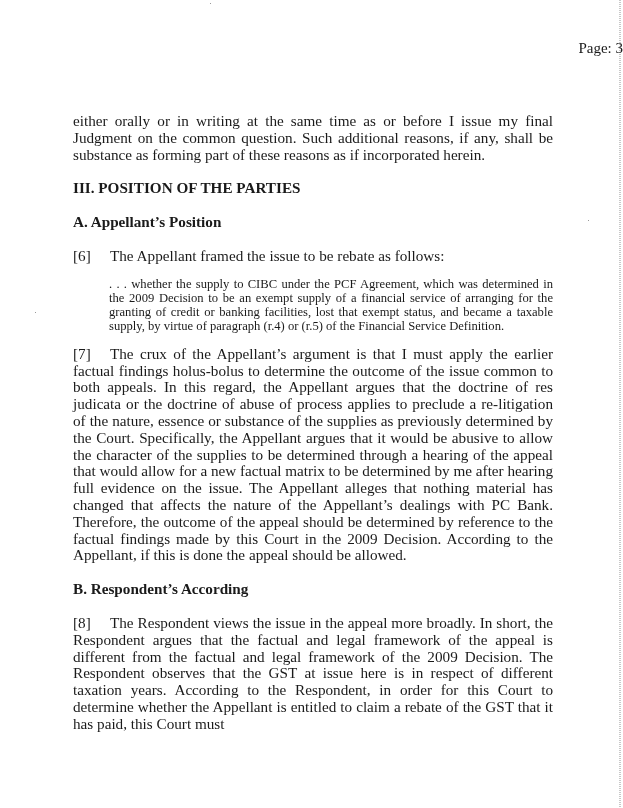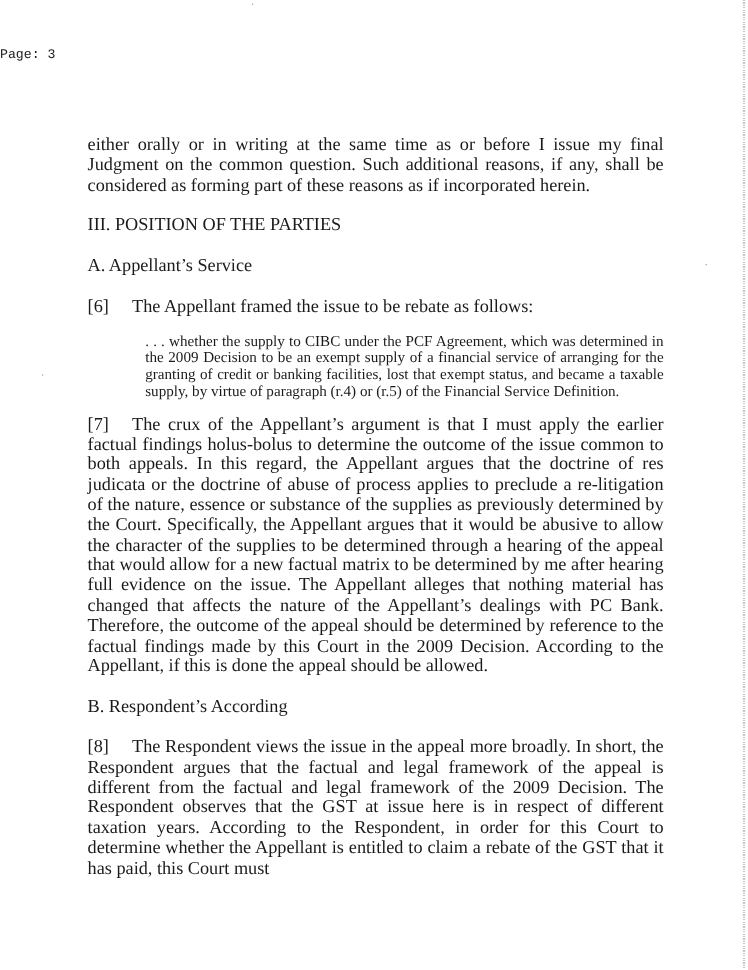--- a/index.html
+++ b/index.html
@@ -1,46 +1,46 @@
 <!DOCTYPE html>
 <html><head>
 <meta charset="utf-8">
 <style>
   html, body { margin: 0; padding: 0; background: #ffffff; }
   body { width: 623px; height: 808px; position: relative; overflow: hidden;
          font-family: "Liberation Serif", "DejaVu Serif", serif; color: #1a1a1a; }
   .page-edge { position: absolute; left: 619px; top: 0; width: 2px; height: 808px;
                background-image: repeating-linear-gradient(to bottom, #c8c8c8 0 1px, #ffffff 1px 2px); }
-  .header { position: absolute; top: 40px; left: 0; width: 623px; text-align: left;
-            font-size: 11px; font-family: Liberation Mono, monospace; }
+  .header { position: absolute; top: 40px; left: 0; width: 623px; text-align: right;
+            font-size: 15px; }
   .content { position: absolute; left: 73px; top: 113px; width: 480px; font-size: 15.2px;
              line-height: 16.8px; }
   p { margin: 0; text-align: justify; }
-  .heading { margin: 0; font-weight: normal; font-size: 15.2px; }
+  .heading { margin: 0; font-weight: bold; font-size: 15.2px; }
   .gap { height: 17px; }
   .para-num { display: inline-block; width: 37px; }
-  .quote { margin: 0 0 0 48px; font-size: 12.6px; line-height: 14px; text-align: justify; }
+  .quote { margin: 0 0 0 36px; font-size: 12.6px; line-height: 14px; text-align: justify; }
   .speck { position: absolute; width: 1px; height: 1px; background: #9a9a9a; }
 </style>
 </head>
 <body>
 
 <div class="page-edge"></div>
 <div class="speck" style="left:210px;top:3px;"></div>
 <div class="speck" style="left:35px;top:312px;"></div>
 <div class="speck" style="left:588px;top:220px;"></div>
 
 <div class="header">Page: 3</div>
 
 <div class="content">
-  <p>either orally or in writing at the same time as or before I issue my final Judgment on the common question. Such additional reasons, if any, shall be considered as forming part of these reasons as if incorporated herein.</p>
+  <p>either orally or in writing at the same time as or before I issue my final Judgment on the common question. Such additional reasons, if any, shall be substance as forming part of these reasons as if incorporated herein.</p>
   <div class="gap"></div>
   <h2 class="heading">III. POSITION OF THE PARTIES</h2>
   <div class="gap"></div>
-  <h3 class="heading">A. Appellant’s Service</h3>
+  <h3 class="heading">A. Appellant’s Position</h3>
   <div class="gap"></div>
   <p><span class="para-num">[6]</span><span>The Appellant framed the issue to be rebate as follows:</span></p>
   <div style="height:12px"></div>
   <p class="quote">. . . whether the supply to CIBC under the PCF Agreement, which was determined in the 2009 Decision to be an exempt supply of a financial service of arranging for the granting of credit or banking facilities, lost that exempt status, and became a taxable supply, by virtue of paragraph (r.4) or (r.5) of the Financial Service Definition.</p>
   <div style="height:13px"></div>
   <p><span class="para-num">[7]</span><span>The crux of the Appellant’s argument is that I must apply the earlier factual findings holus-bolus to determine the outcome of the issue common to both appeals. In this regard, the Appellant argues that the doctrine of res judicata or the doctrine of abuse of process applies to preclude a re-litigation of the nature, essence or substance of the supplies as previously determined by the Court. Specifically, the Appellant argues that it would be abusive to allow the character of the supplies to be determined through a hearing of the appeal that would allow for a new factual matrix to be determined by me after hearing full evidence on the issue. The Appellant alleges that nothing material has changed that affects the nature of the Appellant’s dealings with PC Bank. Therefore, the outcome of the appeal should be determined by reference to the factual findings made by this Court in the 2009 Decision. According to the Appellant, if this is done the appeal should be allowed.</span></p>
   <div class="gap"></div>
   <h3 class="heading">B. Respondent’s According</h3>
   <div class="gap"></div>
   <p><span class="para-num">[8]</span><span>The Respondent views the issue in the appeal more broadly. In short, the Respondent argues that the factual and legal framework of the appeal is different from the factual and legal framework of the 2009 Decision. The Respondent observes that the GST at issue here is in respect of different taxation years. According to the Respondent, in order for this Court to determine whether the Appellant is entitled to claim a rebate of the GST that it has paid, this Court must</span></p>

